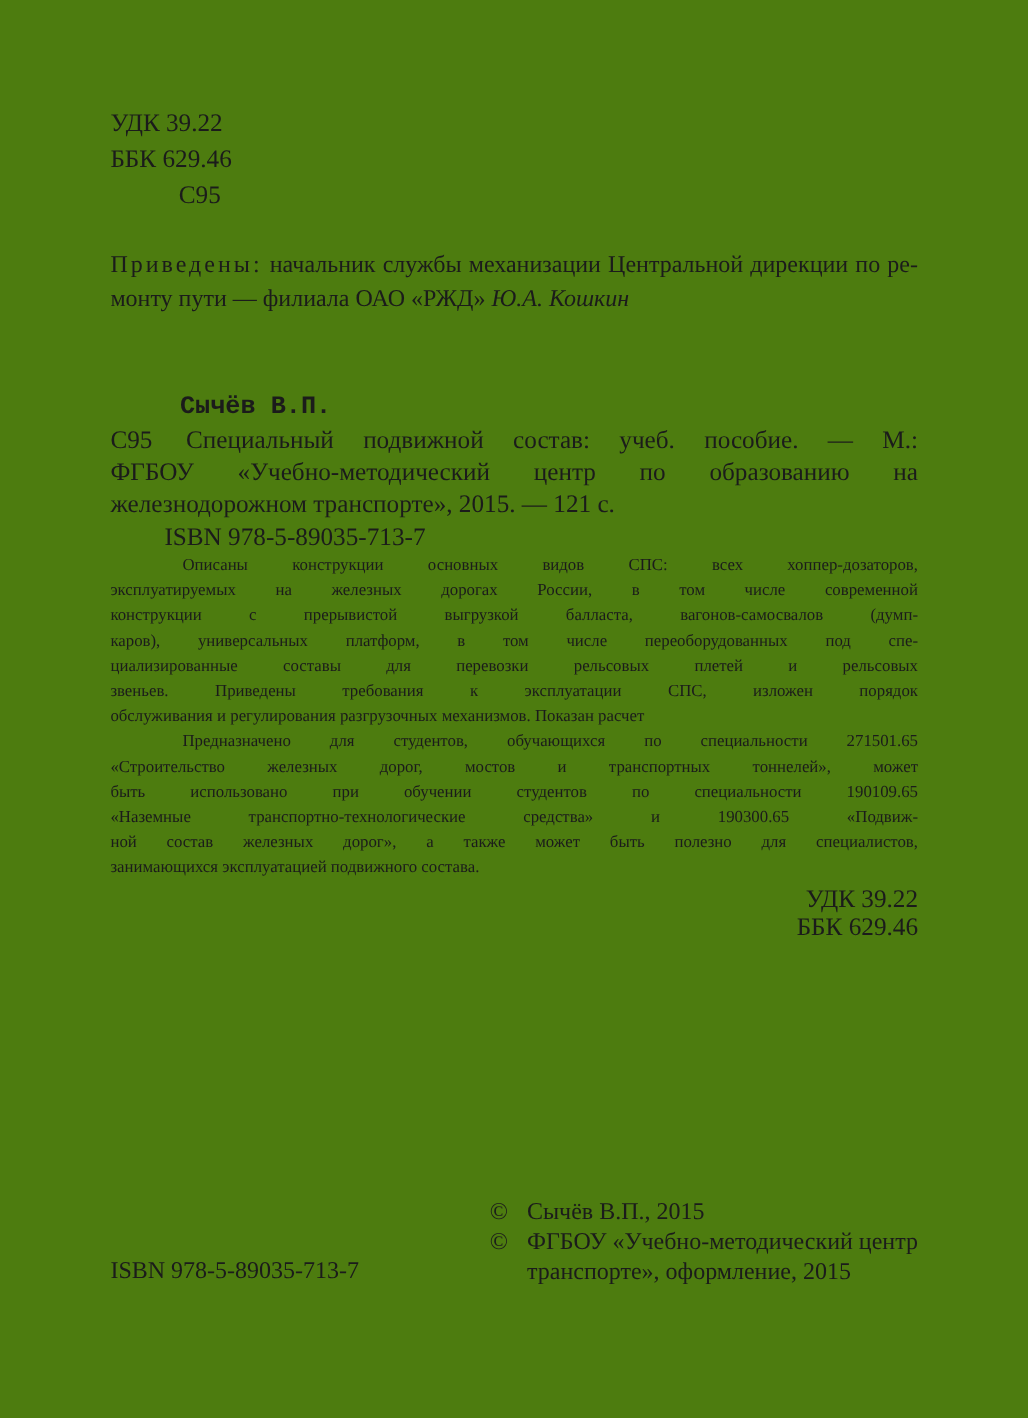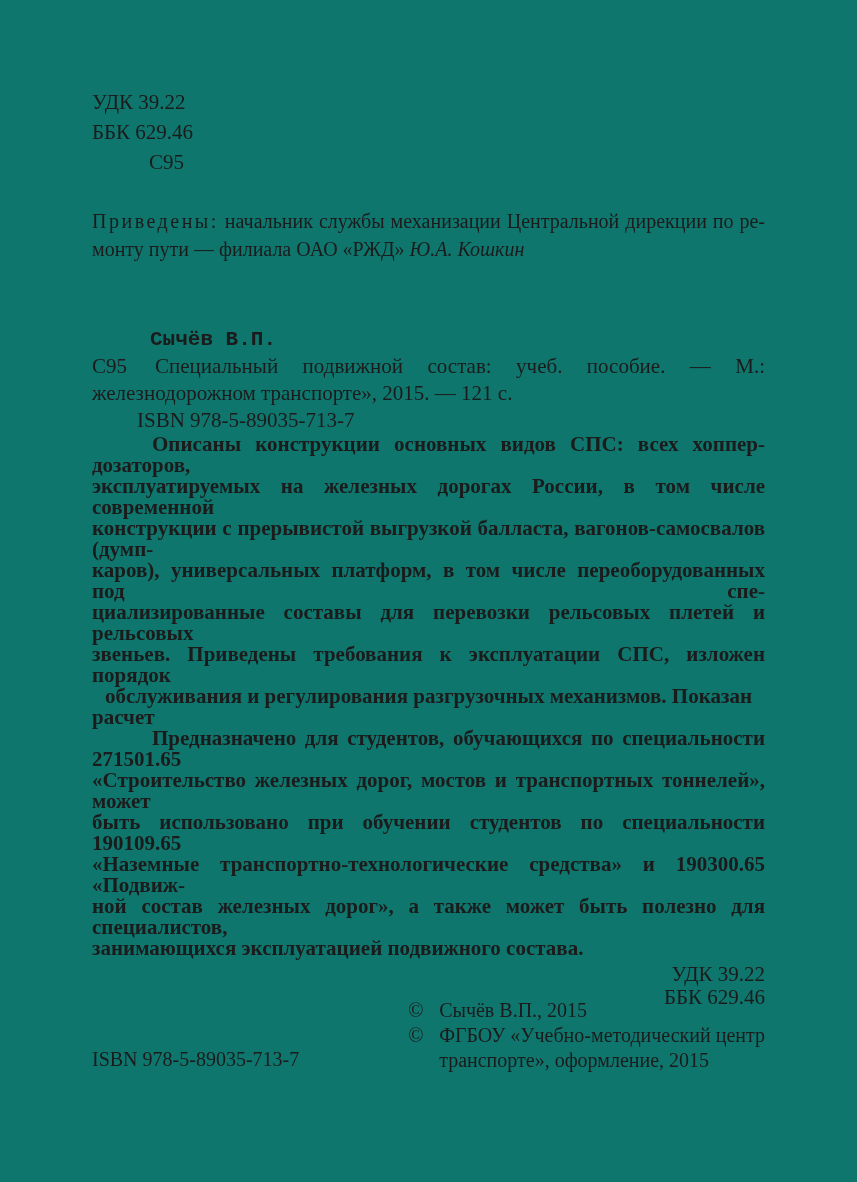--- a/index.html
+++ b/index.html
@@ -5,21 +5,21 @@
   html, body { margin: 0; padding: 0; }
   body {
     width: 857px; height: 1182px;
     background: #f7f7f7;
     font-family: "Liberation Serif", "DejaVu Serif", serif;
     color: #1b1b1b;
   }
   .page {
     position: relative;
     width: 857px; height: 1182px;
-    background: #0f766e;
+    background: #4d7c0f;
     padding: 87px 92px 0 92px;
     box-sizing: border-box;
     overflow: hidden;
   }
   
   .top-codes { font-size: 21px; line-height: 30px; }
   .top-codes .indent { padding-left: 57px; }
 
   
   .reviewer { margin-top: 30px; font-size: 20px; line-height: 28px; }
@@ -32,21 +32,21 @@
   .entry { position: relative; font-size: 21px; line-height: 27px; }
   .entry-code { position: absolute; left: 0; top: 0; }
   .entry-title .jline:first-child { text-indent: 63px; }
   .entry-isbn { padding-left: 45px; }
 
   
   .justify .jline { text-align: justify; text-align-last: justify; }
   .justify .jline:last-child { text-align: center; text-align-last: left; }
 
   
-  .annotation { font-size: 21px; line-height: 21px; font-weight: bold; }
+  .annotation { font-size: 14px; line-height: 21px; }
   .annotation:first-of-type { margin-top: 3px; }
   .indent-first .jline:first-child { text-indent: 60px; }
 
   
   .codes-right { margin-top: 4px; font-size: 21px; line-height: 23px; text-align: right; }
 
   
   .footer {
     position: absolute; left: 92px; right: 92px; top: 998px;
     display: flex; justify-content: space-between; align-items: flex-end;
@@ -72,20 +72,21 @@
     <div class="jlast"><span class="spaced">Приведены:</span> <span>начальник службы механизации Центральной дирекции по ре-</span></div>
     <div><span>монту пути — филиала ОАО «РЖД»</span> <span class="it">Ю.А. Кошкин</span></div>
   </div>
 
   <div class="author">Сычёв В.П.</div>
 
   <div class="entry">
     <span class="entry-code">С95</span>
     <div class="entry-title justify">
         <div class="jline">Специальный подвижной состав: учеб. пособие. — М.:</div>
+        <div class="jline">ФГБОУ «Учебно-методический центр по образованию на</div>
         <div class="jline">железнодорожном транспорте», 2015. — 121 с.</div>
       </div>
     <div class="entry-isbn">ISBN 978-5-89035-713-7</div>
   </div>
 
   <div class="annotation justify indent-first">
       <div class="jline">Описаны конструкции основных видов СПС: всех хоппер-дозаторов,</div>
       <div class="jline">эксплуатируемых на железных дорогах России, в том числе современной</div>
       <div class="jline">конструкции с прерывистой выгрузкой балласта, вагонов-самосвалов (думп-</div>
       <div class="jline">каров), универсальных платформ, в том числе переоборудованных под спе-</div>

